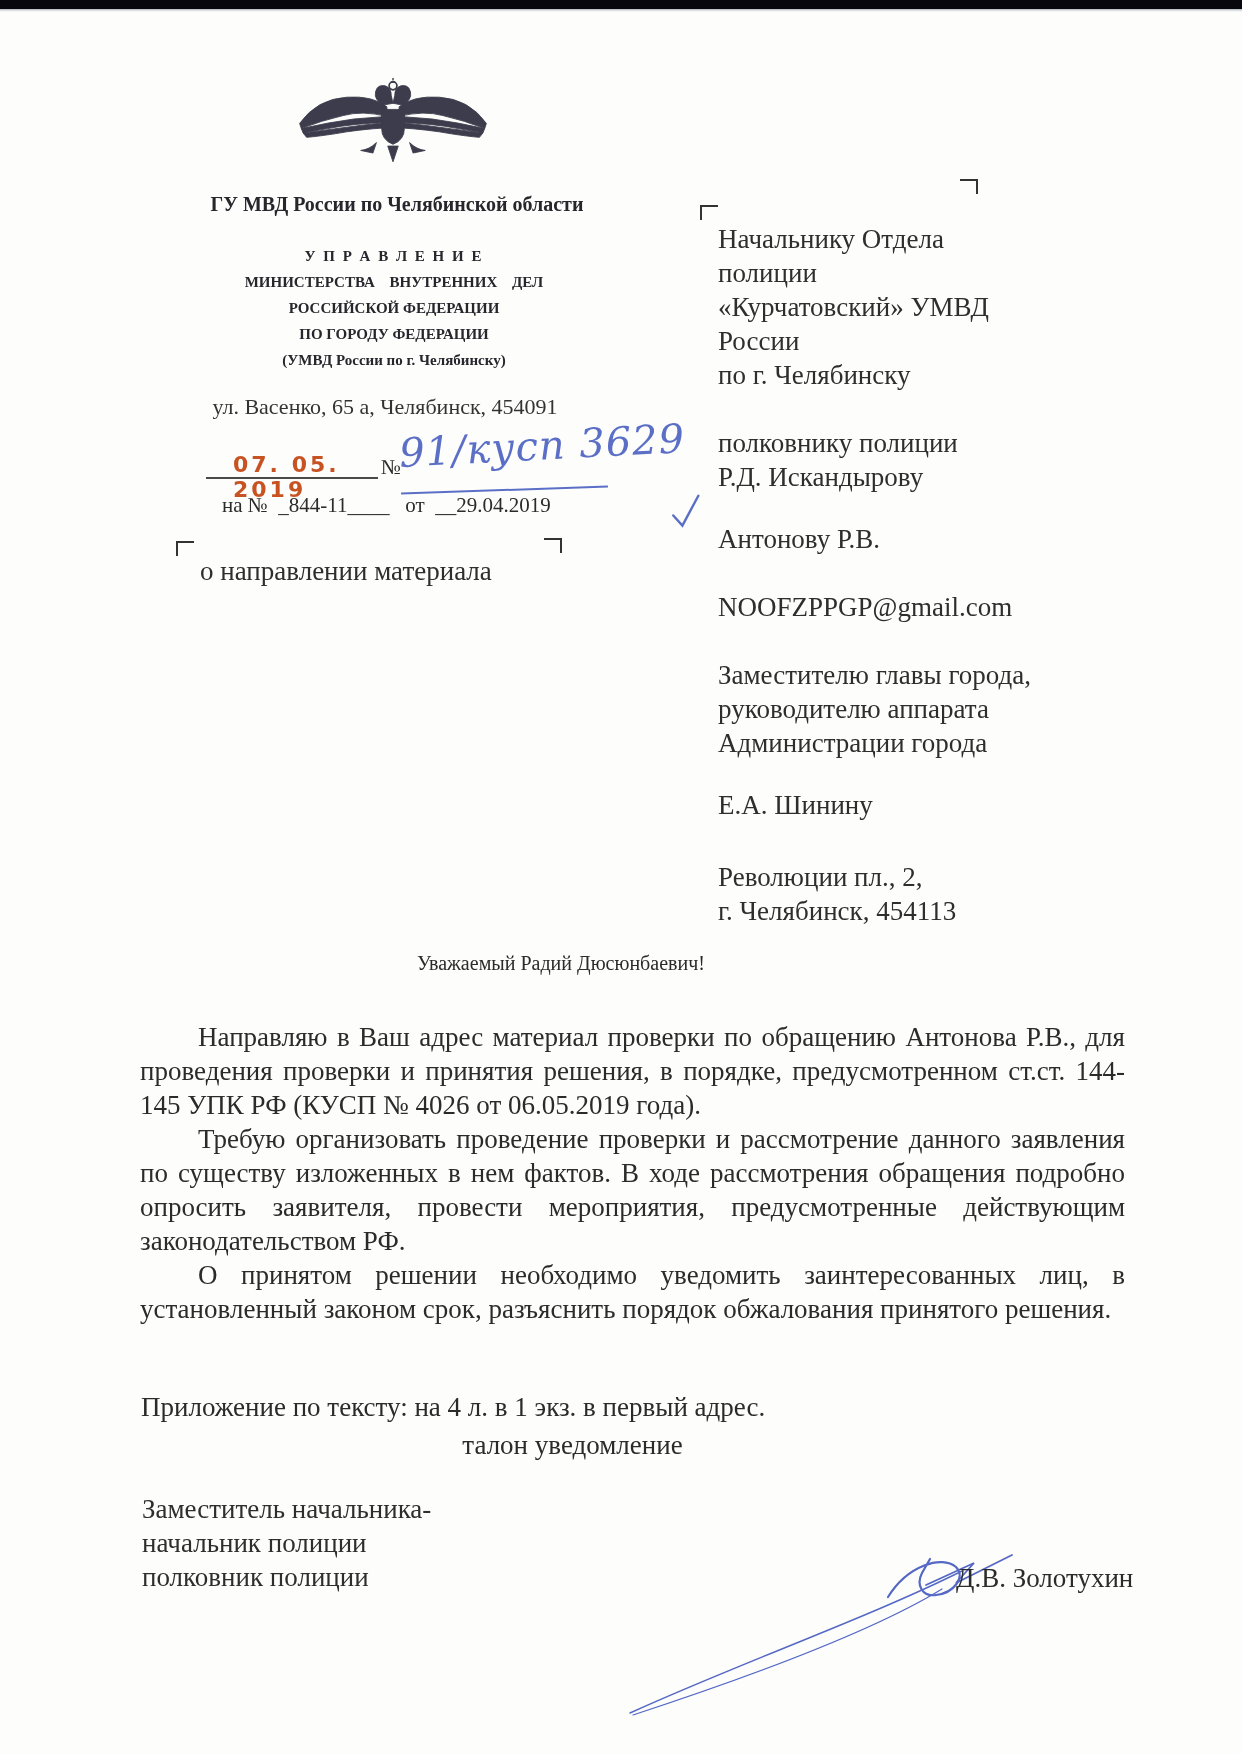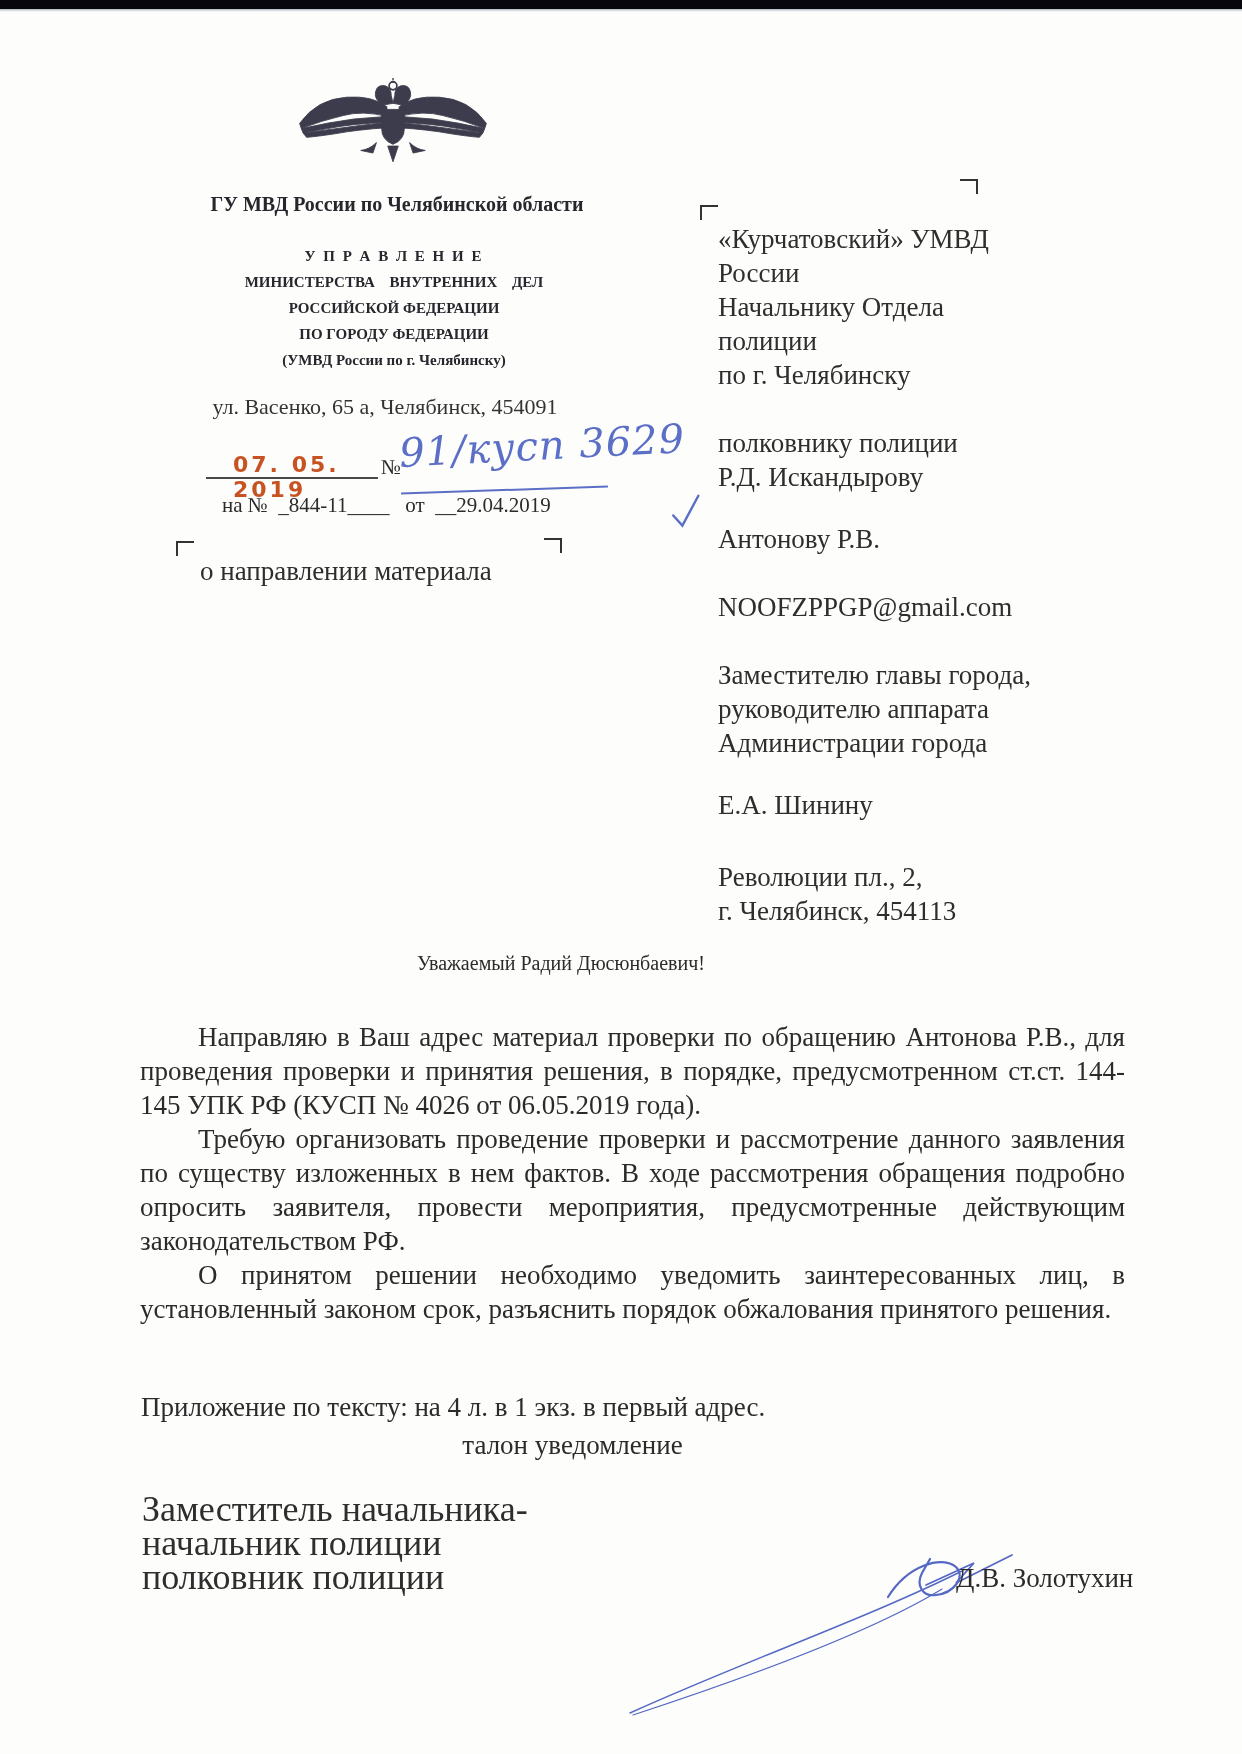--- a/index.html
+++ b/index.html
@@ -68,21 +68,21 @@
   .salutation{position:absolute;left:0;top:952px;width:1122px;text-align:center;
     font-size:20px;color:#2b2b2b;}
   .body-text{position:absolute;left:140px;top:1020px;width:985px;
     font-size:27px;line-height:34px;text-align:justify;color:#2b2b2b;}
   .body-text p{margin:0;text-indent:58px;}
   .attachment{position:absolute;left:141px;top:1392px;font-size:27px;color:#2b2b2b;}
   .attachment-note{position:absolute;left:0;top:1430px;width:1145px;text-align:center;
     font-size:27px;color:#2b2b2b;}
 
   
-  .sig-position{position:absolute;left:142px;top:1492px;font-size:36px;line-height:34px;color:#2e2e2e;}
+  .sig-position{position:absolute;left:142px;top:1492px;font-size:27px;line-height:34px;color:#2e2e2e;}
   .sig-name{position:absolute;left:956px;top:1563px;font-size:27px;color:#2b2b2b;white-space:nowrap;}
   .sig-scribble{position:absolute;left:570px;top:1535px;width:620px;height:200px;}
 </style>
 </head>
 <body>
 
 <div class="page">
 
   <div class="scan-band"></div>
   <div class="scan-band-edge"></div>
@@ -128,22 +128,22 @@
 
   <div class="bracket open subj-open"></div>
   <div class="bracket close subj-close"></div>
   <div class="subject">о направлении материала</div>
 
   <div class="bracket open rcp-open"></div>
   <div class="bracket close rcp-close"></div>
 
   <div class="recipients">
     <div class="grp">
+      <div>Начальнику Отдела полиции</div>
       <div>«Курчатовский» УМВД России</div>
-      <div>Начальнику Отдела полиции</div>
       <div>по г. Челябинску</div>
     </div>
     <div class="grp tight">
       <div>полковнику полиции</div>
       <div>Р.Д.  Искандырову</div>
     </div>
     <div class="grp">
       <div>Антонову Р.В.</div>
     </div>
     <div class="grp">

